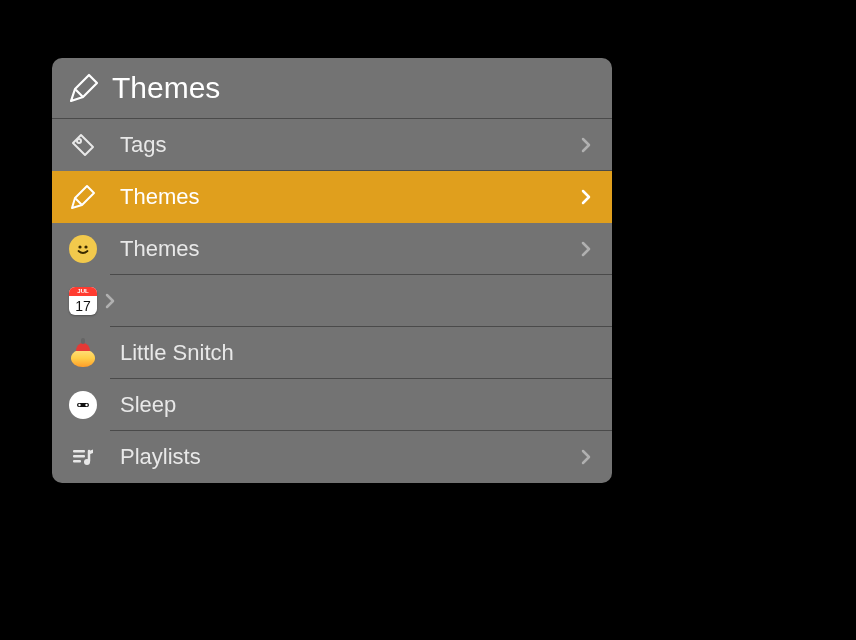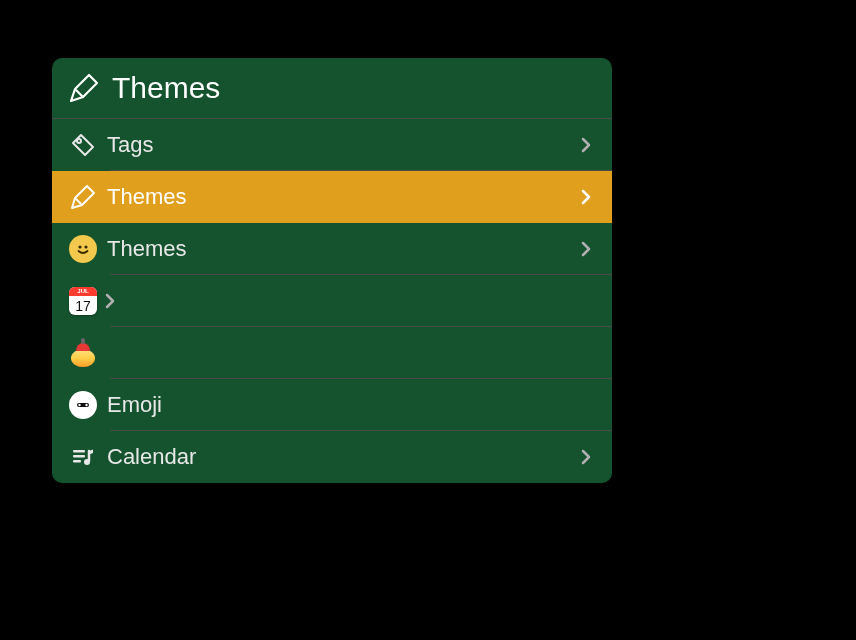--- a/index.html
+++ b/index.html
@@ -12,21 +12,21 @@
       height: 640px;
       background: #000000;
       font-family: -apple-system, BlinkMacSystemFont, "Segoe UI", Helvetica, Arial, sans-serif;
       overflow: hidden;
     }
     .panel {
       position: absolute;
       left: 52px;
       top: 58px;
       width: 560px;
-      background: #14532d;
+      background: #737373;
       border-radius: 10px;
       overflow: hidden;
       box-shadow: 0 4px 20px rgba(0,0,0,0.5);
     }
     .header {
       display: flex;
       align-items: center;
       padding: 12px 18px 12px 14px;
       border-bottom: 1px solid #4a4a4a;
     }
@@ -78,21 +78,21 @@
       height: 34px;
       display: flex;
       align-items: center;
       justify-content: center;
       flex-shrink: 0;
     }
     .item-label {
       color: #e8e8e8;
       font-size: 22px;
       font-weight: 400;
-      margin-left: 7px;
+      margin-left: 20px;
       flex: 1;
     }
     .chevron {
       width: 20px;
       height: 20px;
       display: flex;
       align-items: center;
       justify-content: center;
     }
     .chevron svg {
@@ -282,48 +282,49 @@
     </div>
 
     <div class="item">
       <span class="item-icon">
         <span class="snitch-icon">
           <span class="snitch-ball"></span>
           <span class="snitch-cap"></span>
           <span class="snitch-stalk"></span>
         </span>
       </span>
+      <span class="item-label">Little Snitch</span>
     </div>
 
     <div class="item">
       <span class="item-icon">
         <span class="sleep-icon">
           <svg width="20" height="20" viewBox="0 0 20 20">
             <circle cx="10" cy="10" r="9" fill="#fff"></circle>
             <rect x="4" y="8" width="12" height="4" rx="2" fill="#111"></rect>
             <circle cx="6.5" cy="10" r="1.2" fill="#fff"></circle>
             <circle cx="13.5" cy="10" r="1.2" fill="#fff"></circle>
           </svg>
         </span>
       </span>
-      <span class="item-label">Emoji</span>
+      <span class="item-label">Sleep</span>
     </div>
 
     <div class="item">
       <span class="item-icon playlist-icon">
         <svg width="28" height="28" viewBox="0 0 28 28">
           <rect x="4" y="7" width="12" height="2.5" rx="1"></rect>
           <rect x="4" y="12" width="12" height="2.5" rx="1"></rect>
           <rect x="4" y="17" width="8" height="2.5" rx="1"></rect>
           <path d="M20 8 L20 18" stroke="#e8e8e8" stroke-width="2.5" stroke-linecap="round"></path>
           <circle cx="18" cy="19" r="3"></circle>
           <path d="M20 8 L24 6.5 L24 10 L20 11.5 Z"></path>
         </svg>
       </span>
-      <span class="item-label">Calendar</span>
+      <span class="item-label">Playlists</span>
       <span class="chevron">
         <svg width="12" height="16" viewBox="0 0 12 16">
             <polyline points="3,2 9,8 3,14"></polyline>
           </svg>
       </span>
     </div>
 
   </div>
 </div>
 

